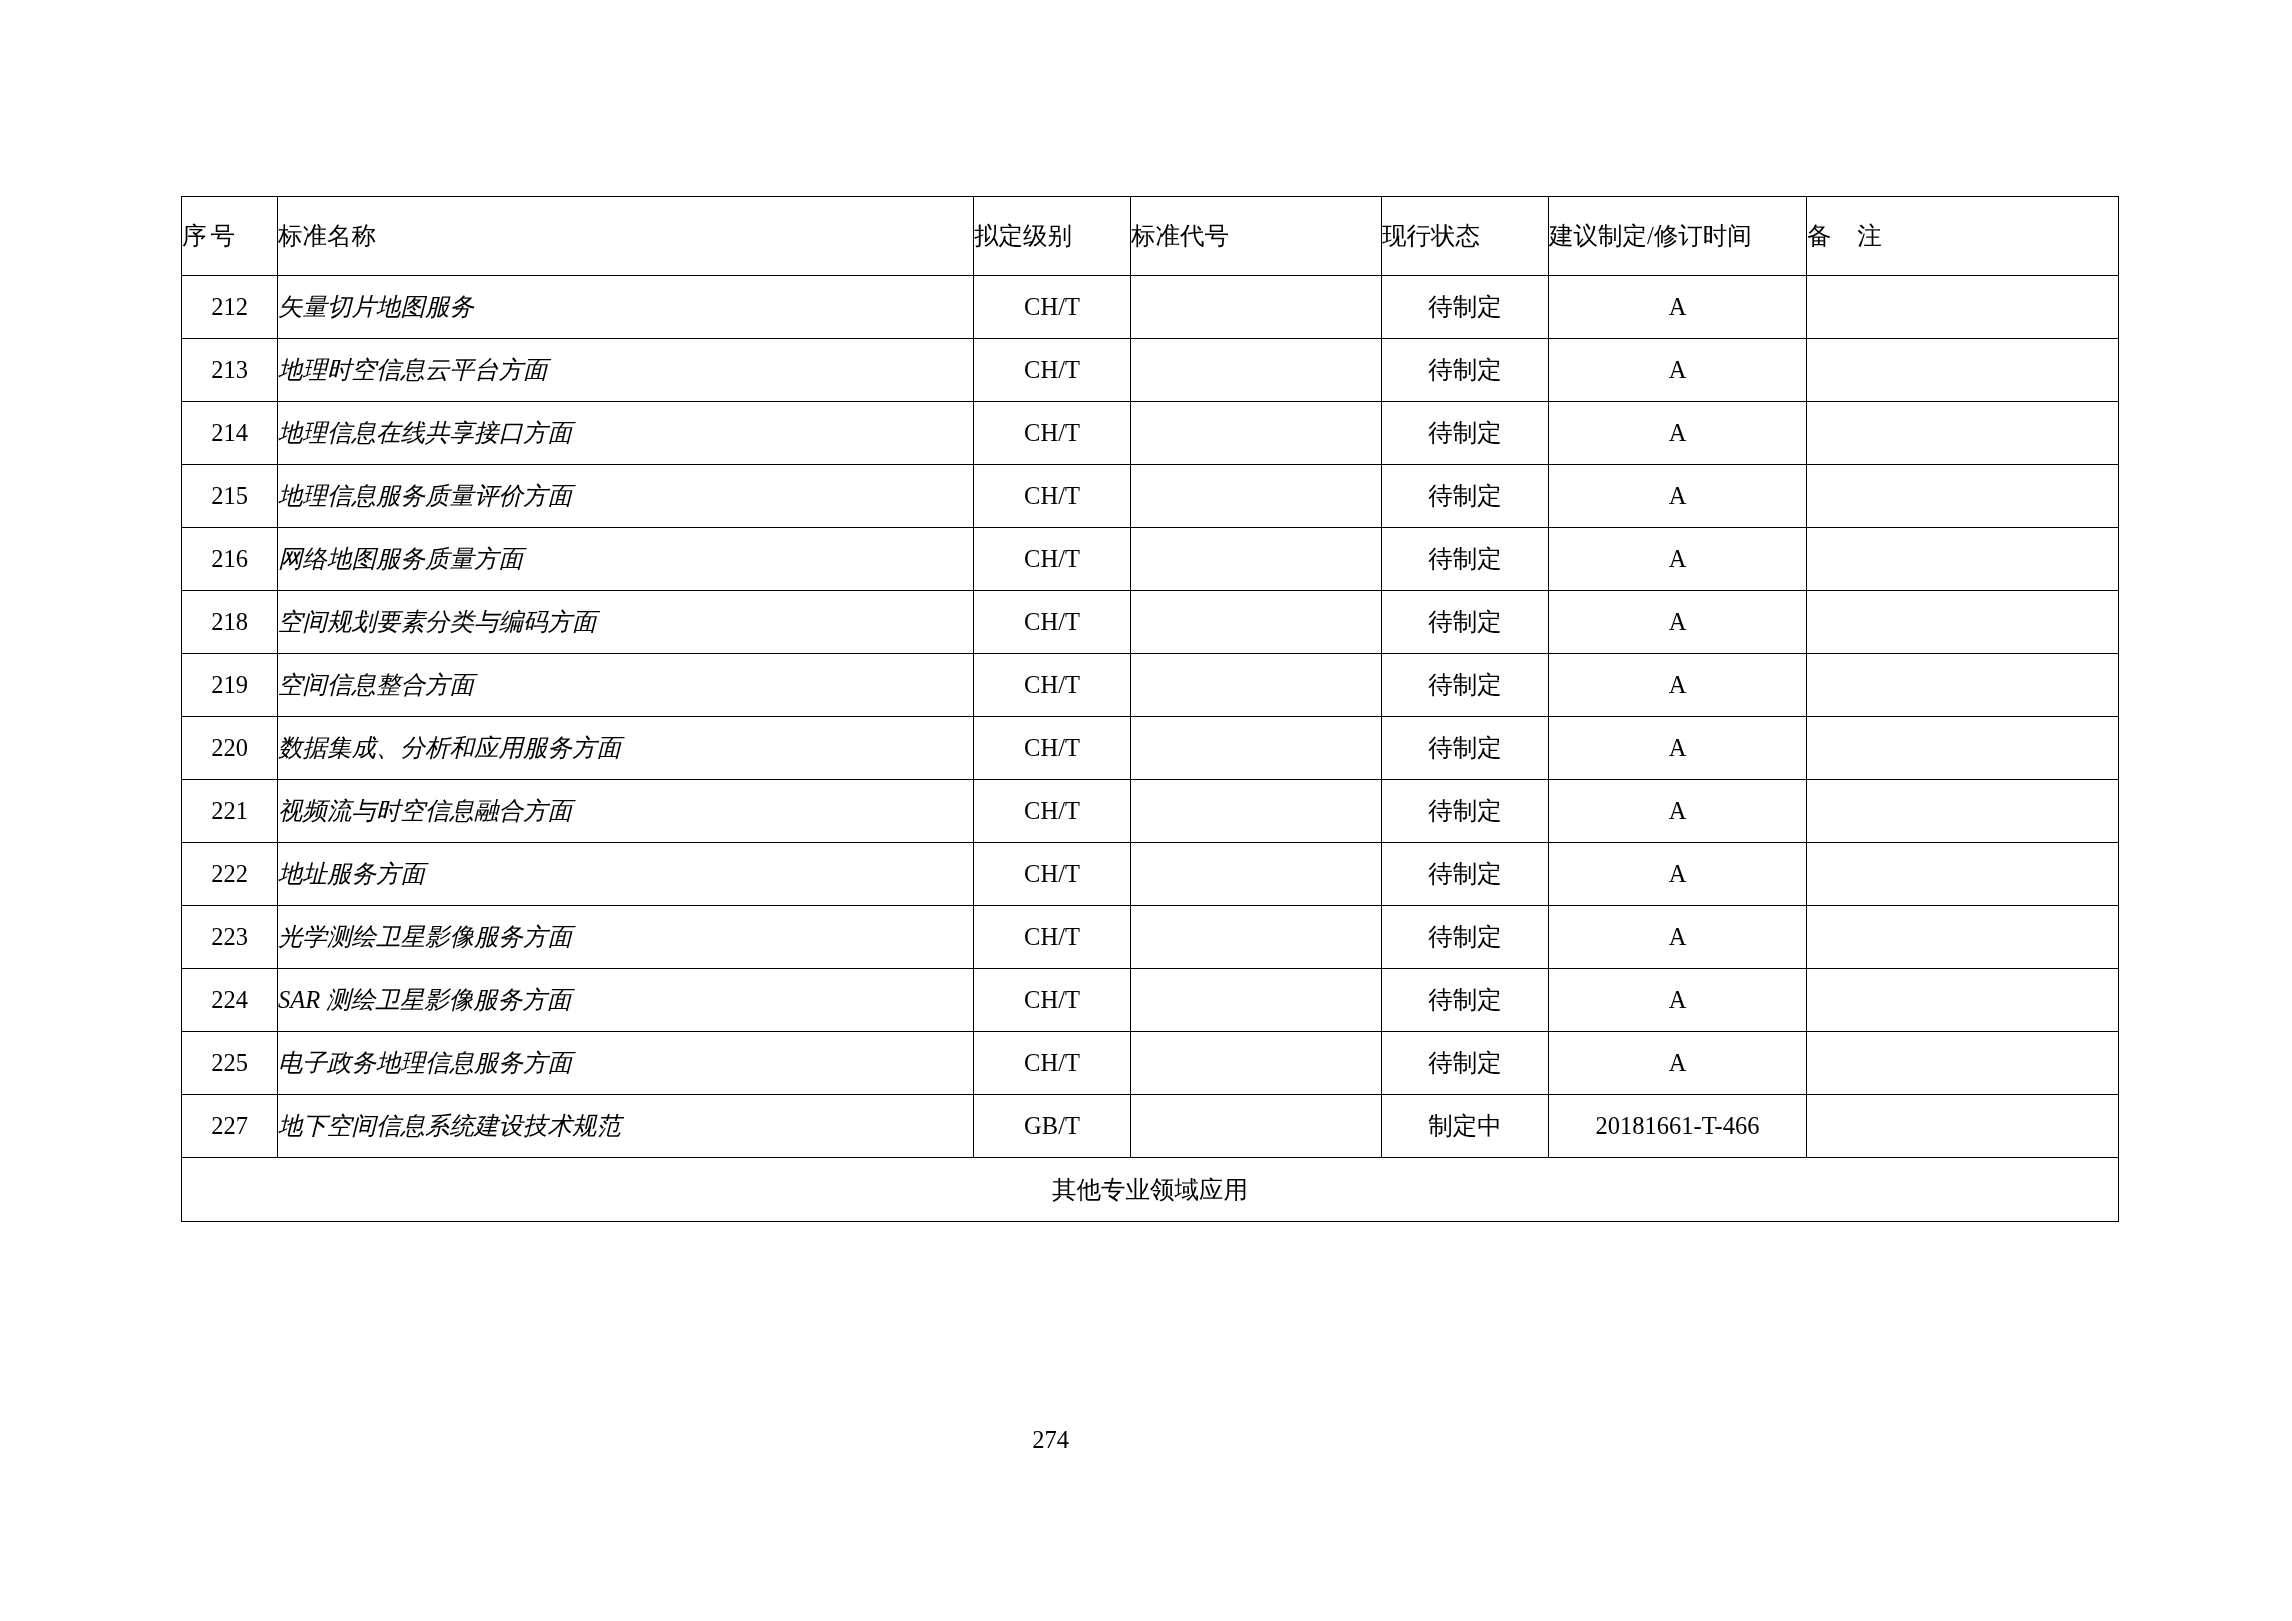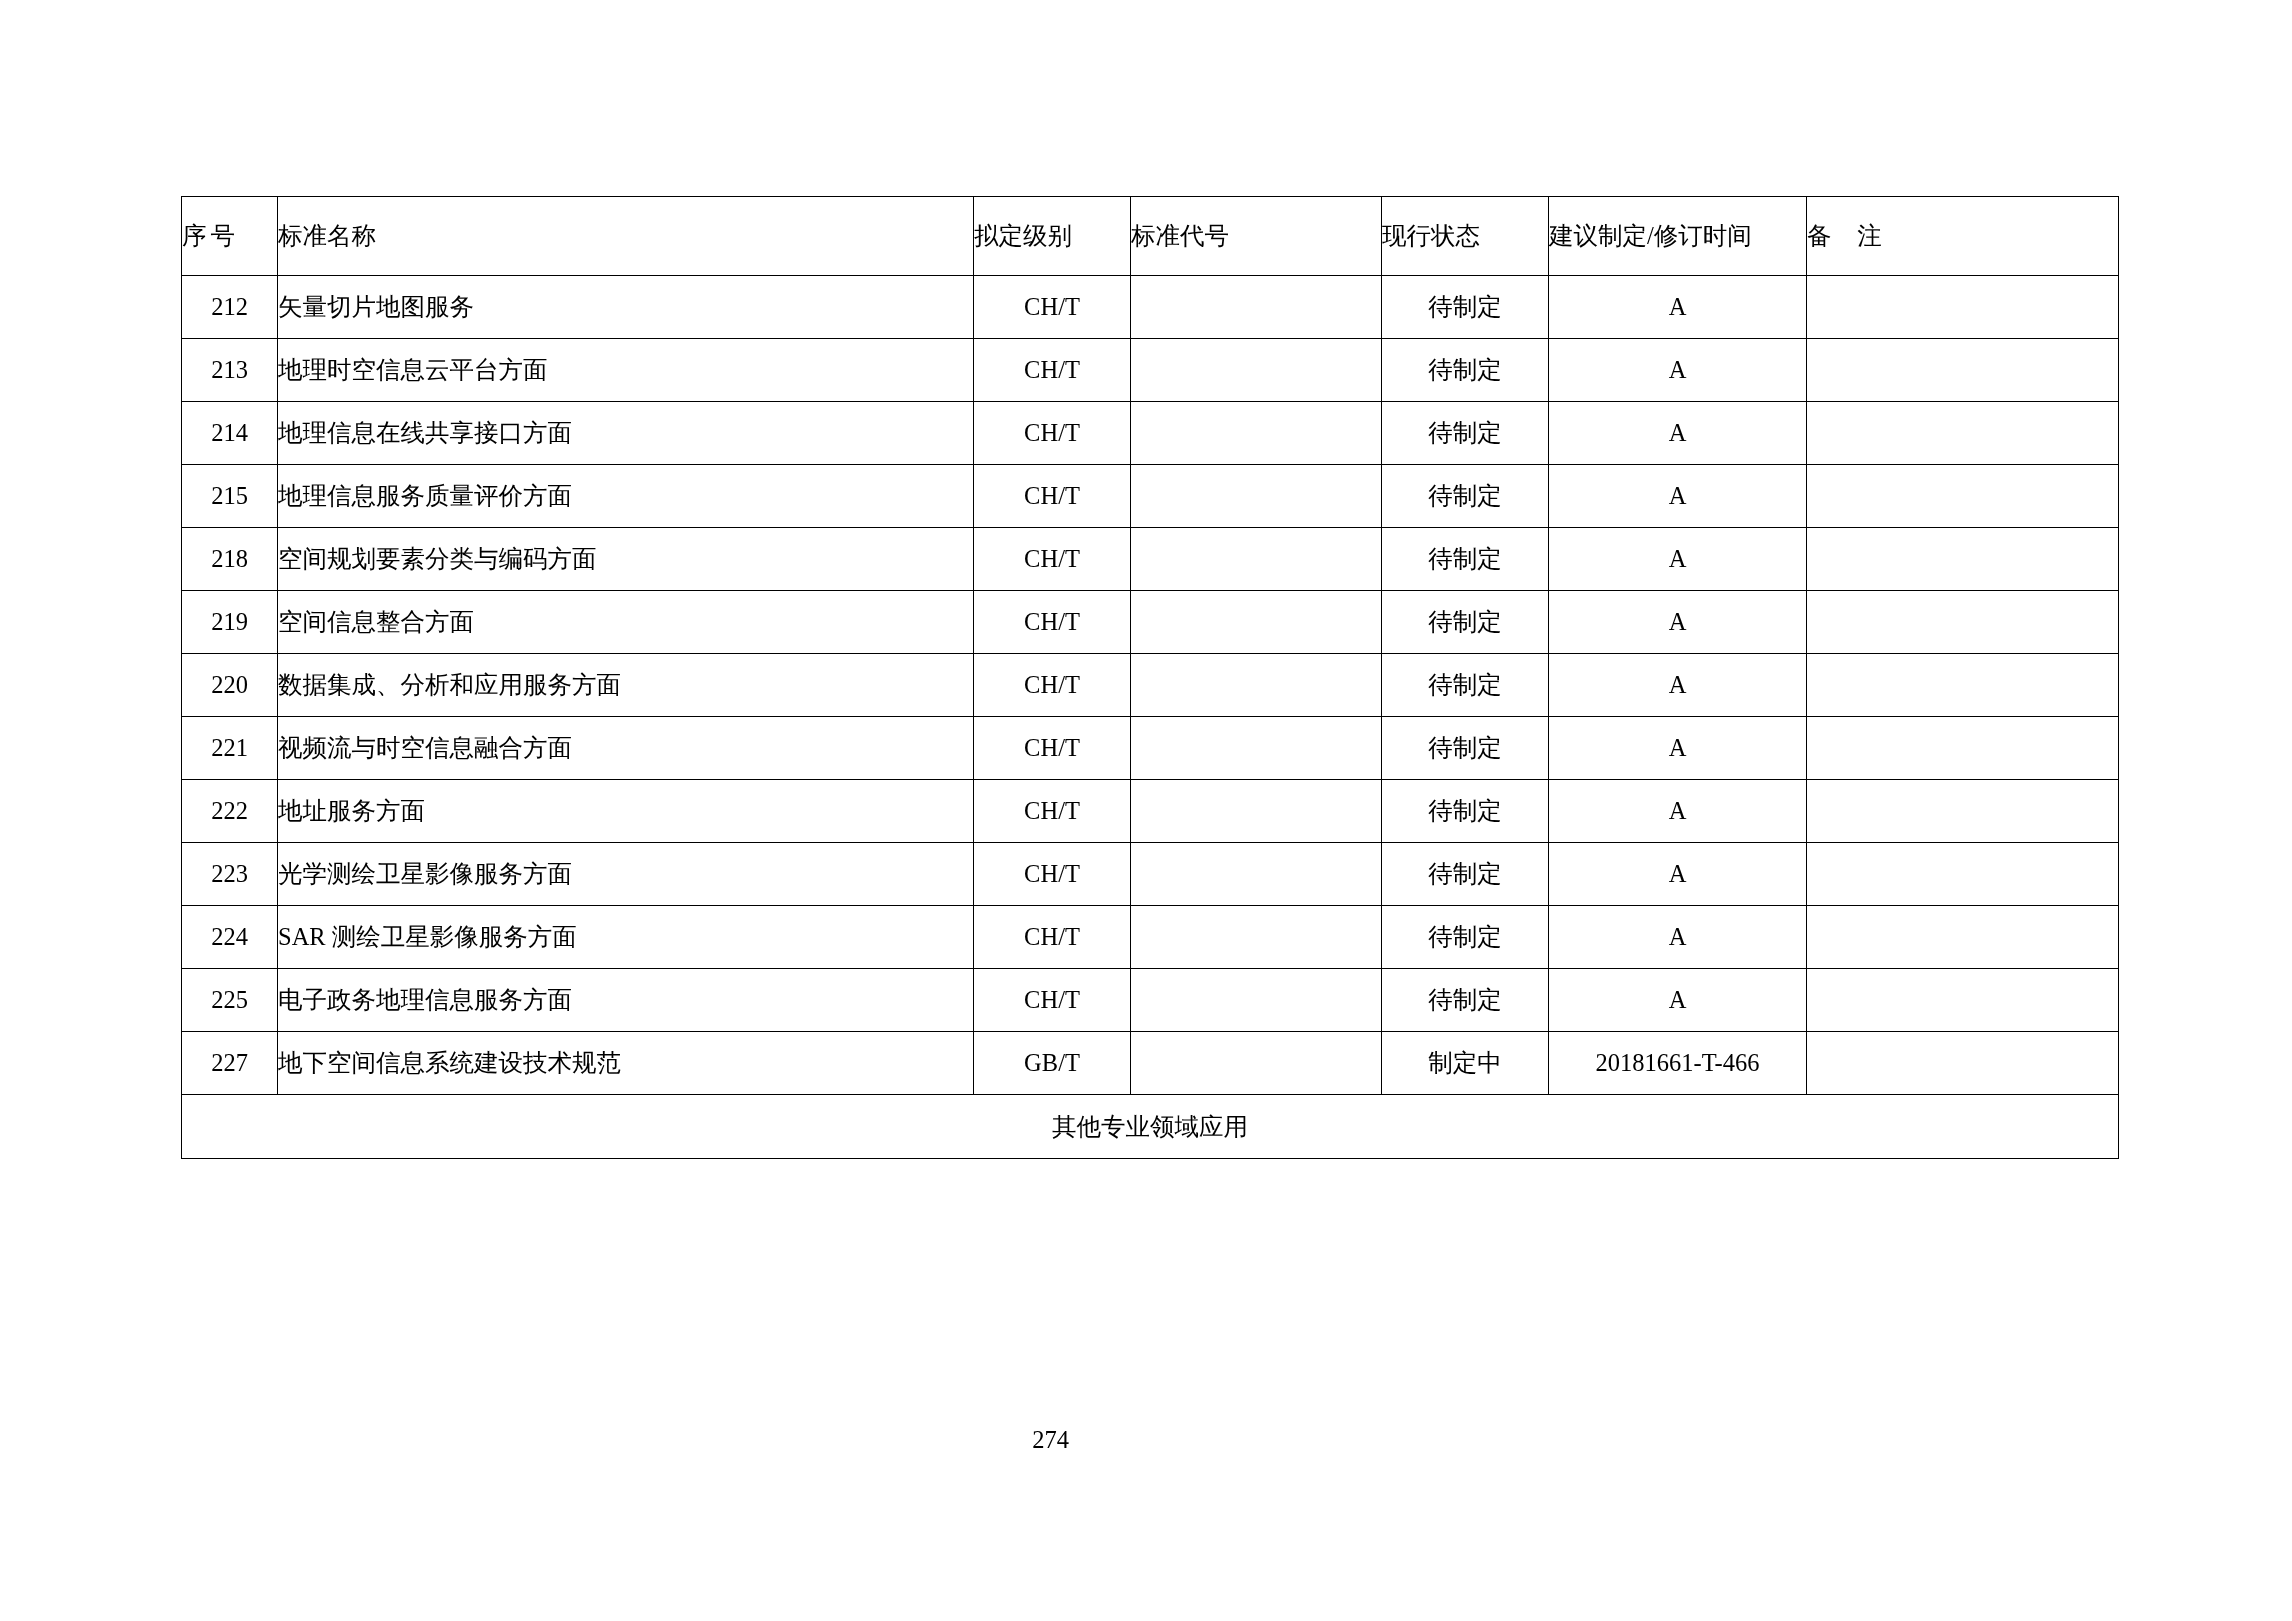--- a/index.html
+++ b/index.html
@@ -73,20 +73,21 @@
     left: 0;
     top: 1426px;
     width: 2101px;
     text-align: center;
     font-size: 24.5px;
     font-family: "Liberation Serif", "DejaVu Serif", serif;
   }
   .name-cell {
     white-space: nowrap;
     overflow: hidden;
+    font-style: italic;
   }
 </style>
 </head>
 <body>
 
 <div class="page">
 
   <div class="table-wrap">
     <table class="std-table">
       <colgroup>
@@ -140,20 +141,29 @@
         <tr>
           <td class="cell-c">215</td>
           <td class="cell-l name-cell">地理信息服务质量评价方面</td>
           <td class="cell-c">CH/T</td>
           <td class="cell-c"></td>
           <td class="cell-c">待制定</td>
           <td class="cell-c">A</td>
           <td class="cell-c"></td>
         </tr>
         <tr>
+          <td class="cell-c">216</td>
+          <td class="cell-l name-cell">网络地图服务质量方面</td>
+          <td class="cell-c">CH/T</td>
+          <td class="cell-c"></td>
+          <td class="cell-c">待制定</td>
+          <td class="cell-c">A</td>
+          <td class="cell-c"></td>
+        </tr>
+        <tr>
           <td class="cell-c">218</td>
           <td class="cell-l name-cell">空间规划要素分类与编码方面</td>
           <td class="cell-c">CH/T</td>
           <td class="cell-c"></td>
           <td class="cell-c">待制定</td>
           <td class="cell-c">A</td>
           <td class="cell-c"></td>
         </tr>
         <tr>
           <td class="cell-c">219</td>

